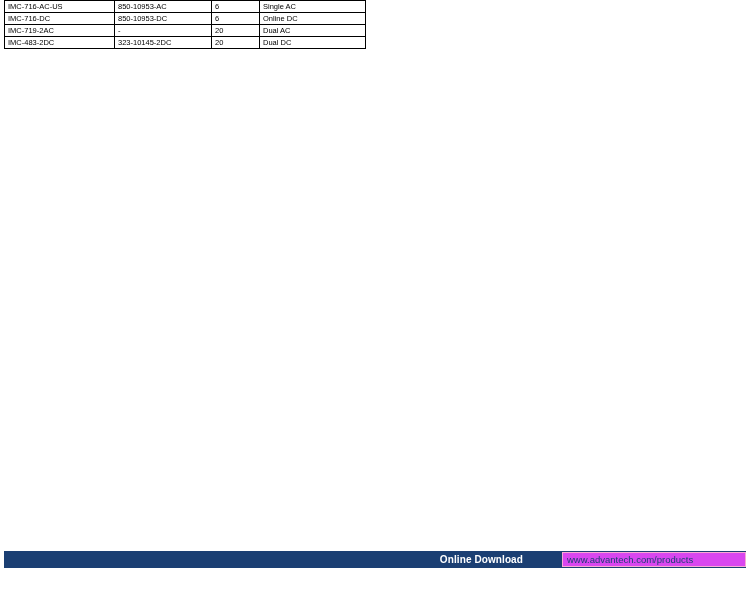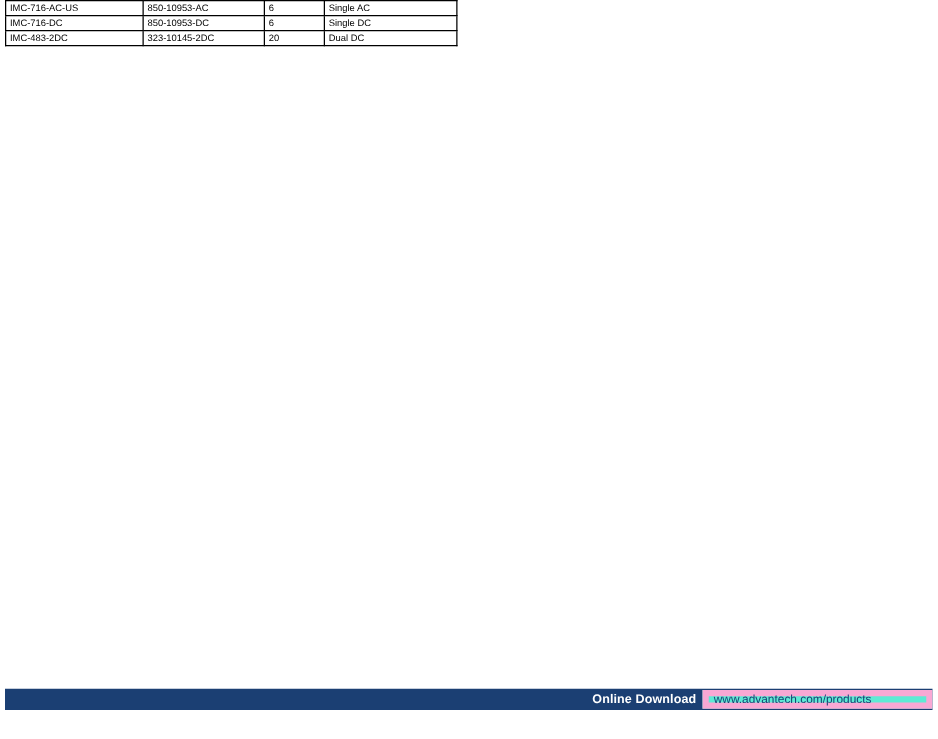--- a/index.html
+++ b/index.html
@@ -53,32 +53,33 @@
     height: 17px;
     background: #1b3f73;
   }
   .footer-inner {
     position: absolute;
     right: 0;
     top: 0;
     height: 17px;
     display: flex;
     align-items: center;
+    gap: 34px;
   }
   .footer-label {
     color: #ffffff;
     font-size: 10px;
     font-weight: bold;
     letter-spacing: 0.1px;
     padding-right: 5px;
     font-family: "Liberation Sans", sans-serif;
   }
   .footer-url-box {
-    background: #5eead4;
-    border: 5px solid #f9a8d4;
+    background: #d946ef;
+    border: 1px solid #f9a8d4;
     height: 15px;
     width: 184px;
     display: flex;
     align-items: center;
     box-sizing: border-box;
     margin-right: 0px;
   }
   .footer-url {
     color: #1b3f73;
     font-size: 9.5px;
@@ -102,21 +103,27 @@
       <tr>
         <td>IMC-716-AC-US</td>
         <td>850-10953-AC</td>
         <td>6</td>
         <td>Single AC</td>
       </tr>
       <tr>
         <td>IMC-716-DC</td>
         <td>850-10953-DC</td>
         <td>6</td>
-        <td>Single DC</td>
+        <td>Online DC</td>
+      </tr>
+      <tr>
+        <td>IMC-719-2AC</td>
+        <td>-</td>
+        <td>20</td>
+        <td>Dual AC</td>
       </tr>
       <tr>
         <td>IMC-483-2DC</td>
         <td>323-10145-2DC</td>
         <td>20</td>
         <td>Dual DC</td>
       </tr>
     </tbody>
   </table>
 </div>

